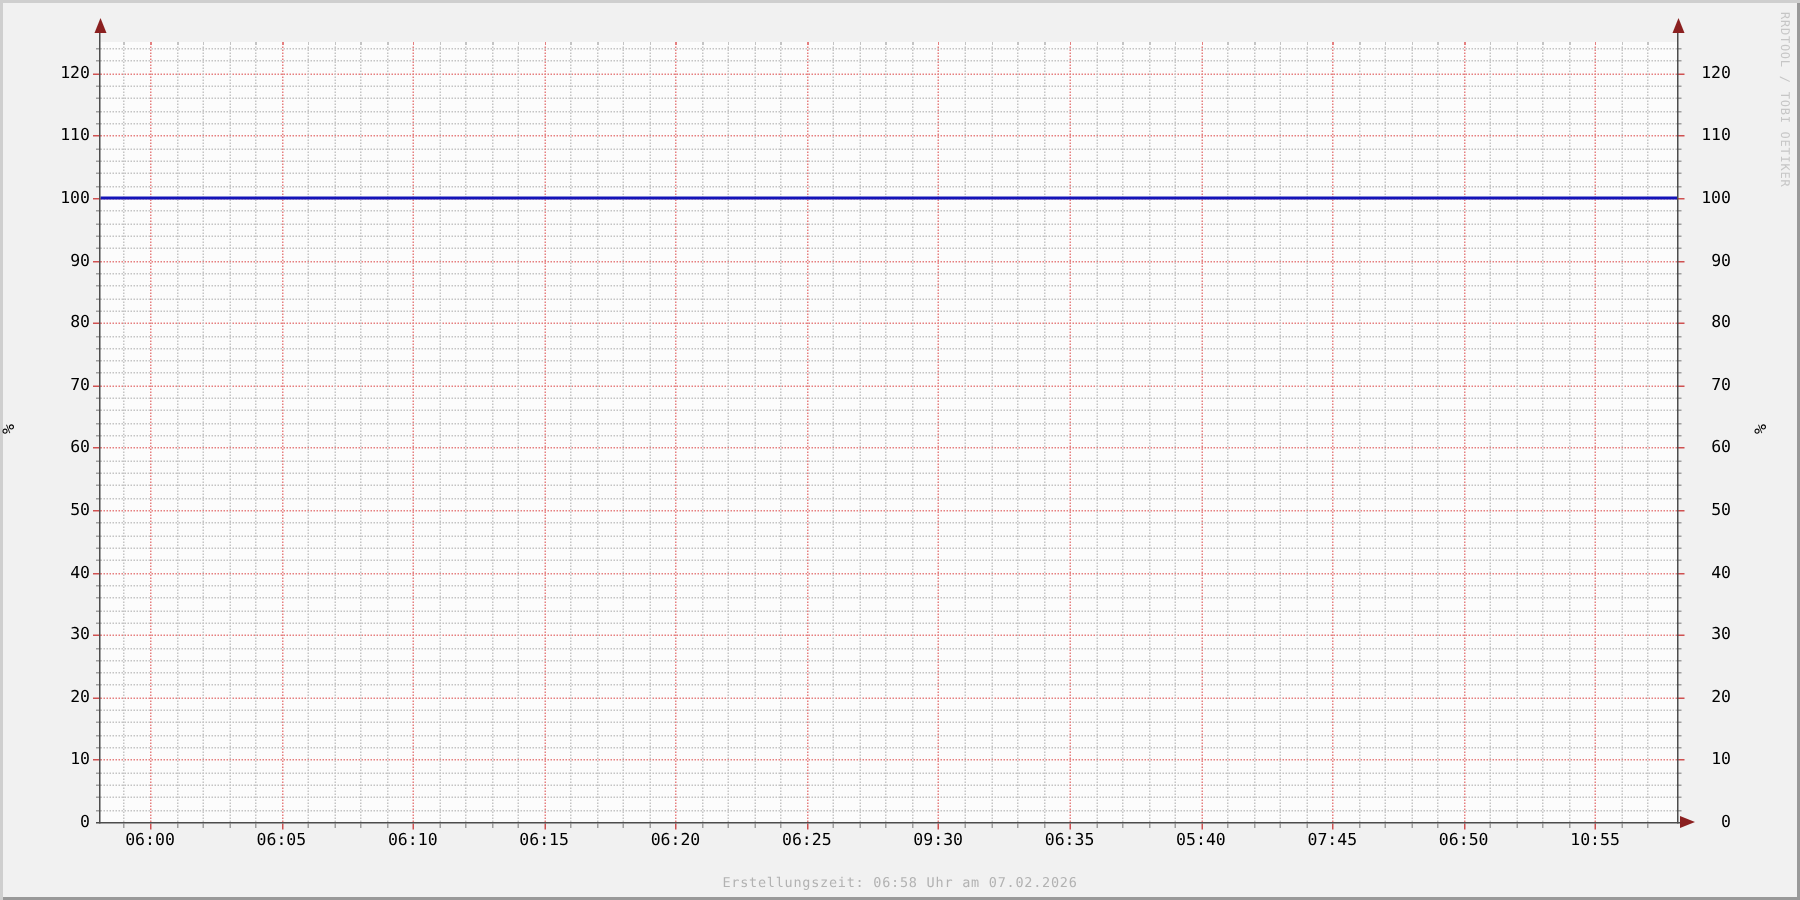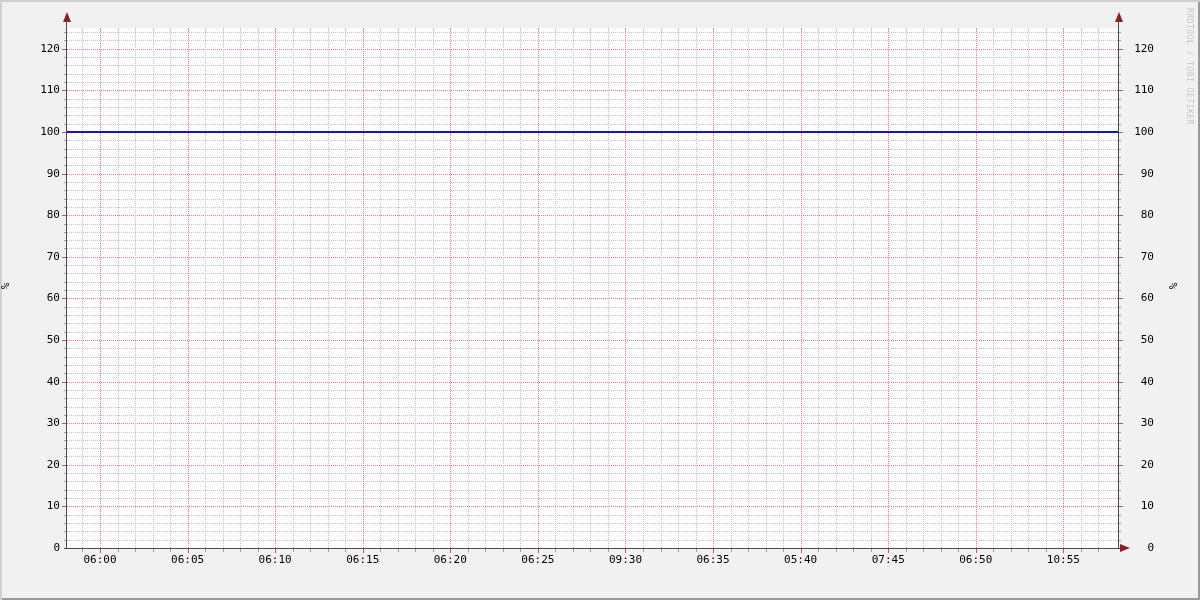--- a/index.html
+++ b/index.html
@@ -429,14 +429,15 @@
   <div class="arrow-up" style="left:63px;top:12px;"></div>
   <div class="arrow-up" style="left:1115px;top:12px;"></div>
   <div class="arrow-right" style="left:1120px;top:544px;"></div>
 
   <div class="yunit" id="y-unit-left">%</div>
   <div class="yunit" id="y-unit-right">%</div>
 
   <div id="watermark">RRDTOOL / TOBI OETIKER</div>
 
 
+  <div id="footer-note">Erstellungszeit: 06:58 Uhr am 07.02.2026</div>
 
 </div>
 
 </body></html>

